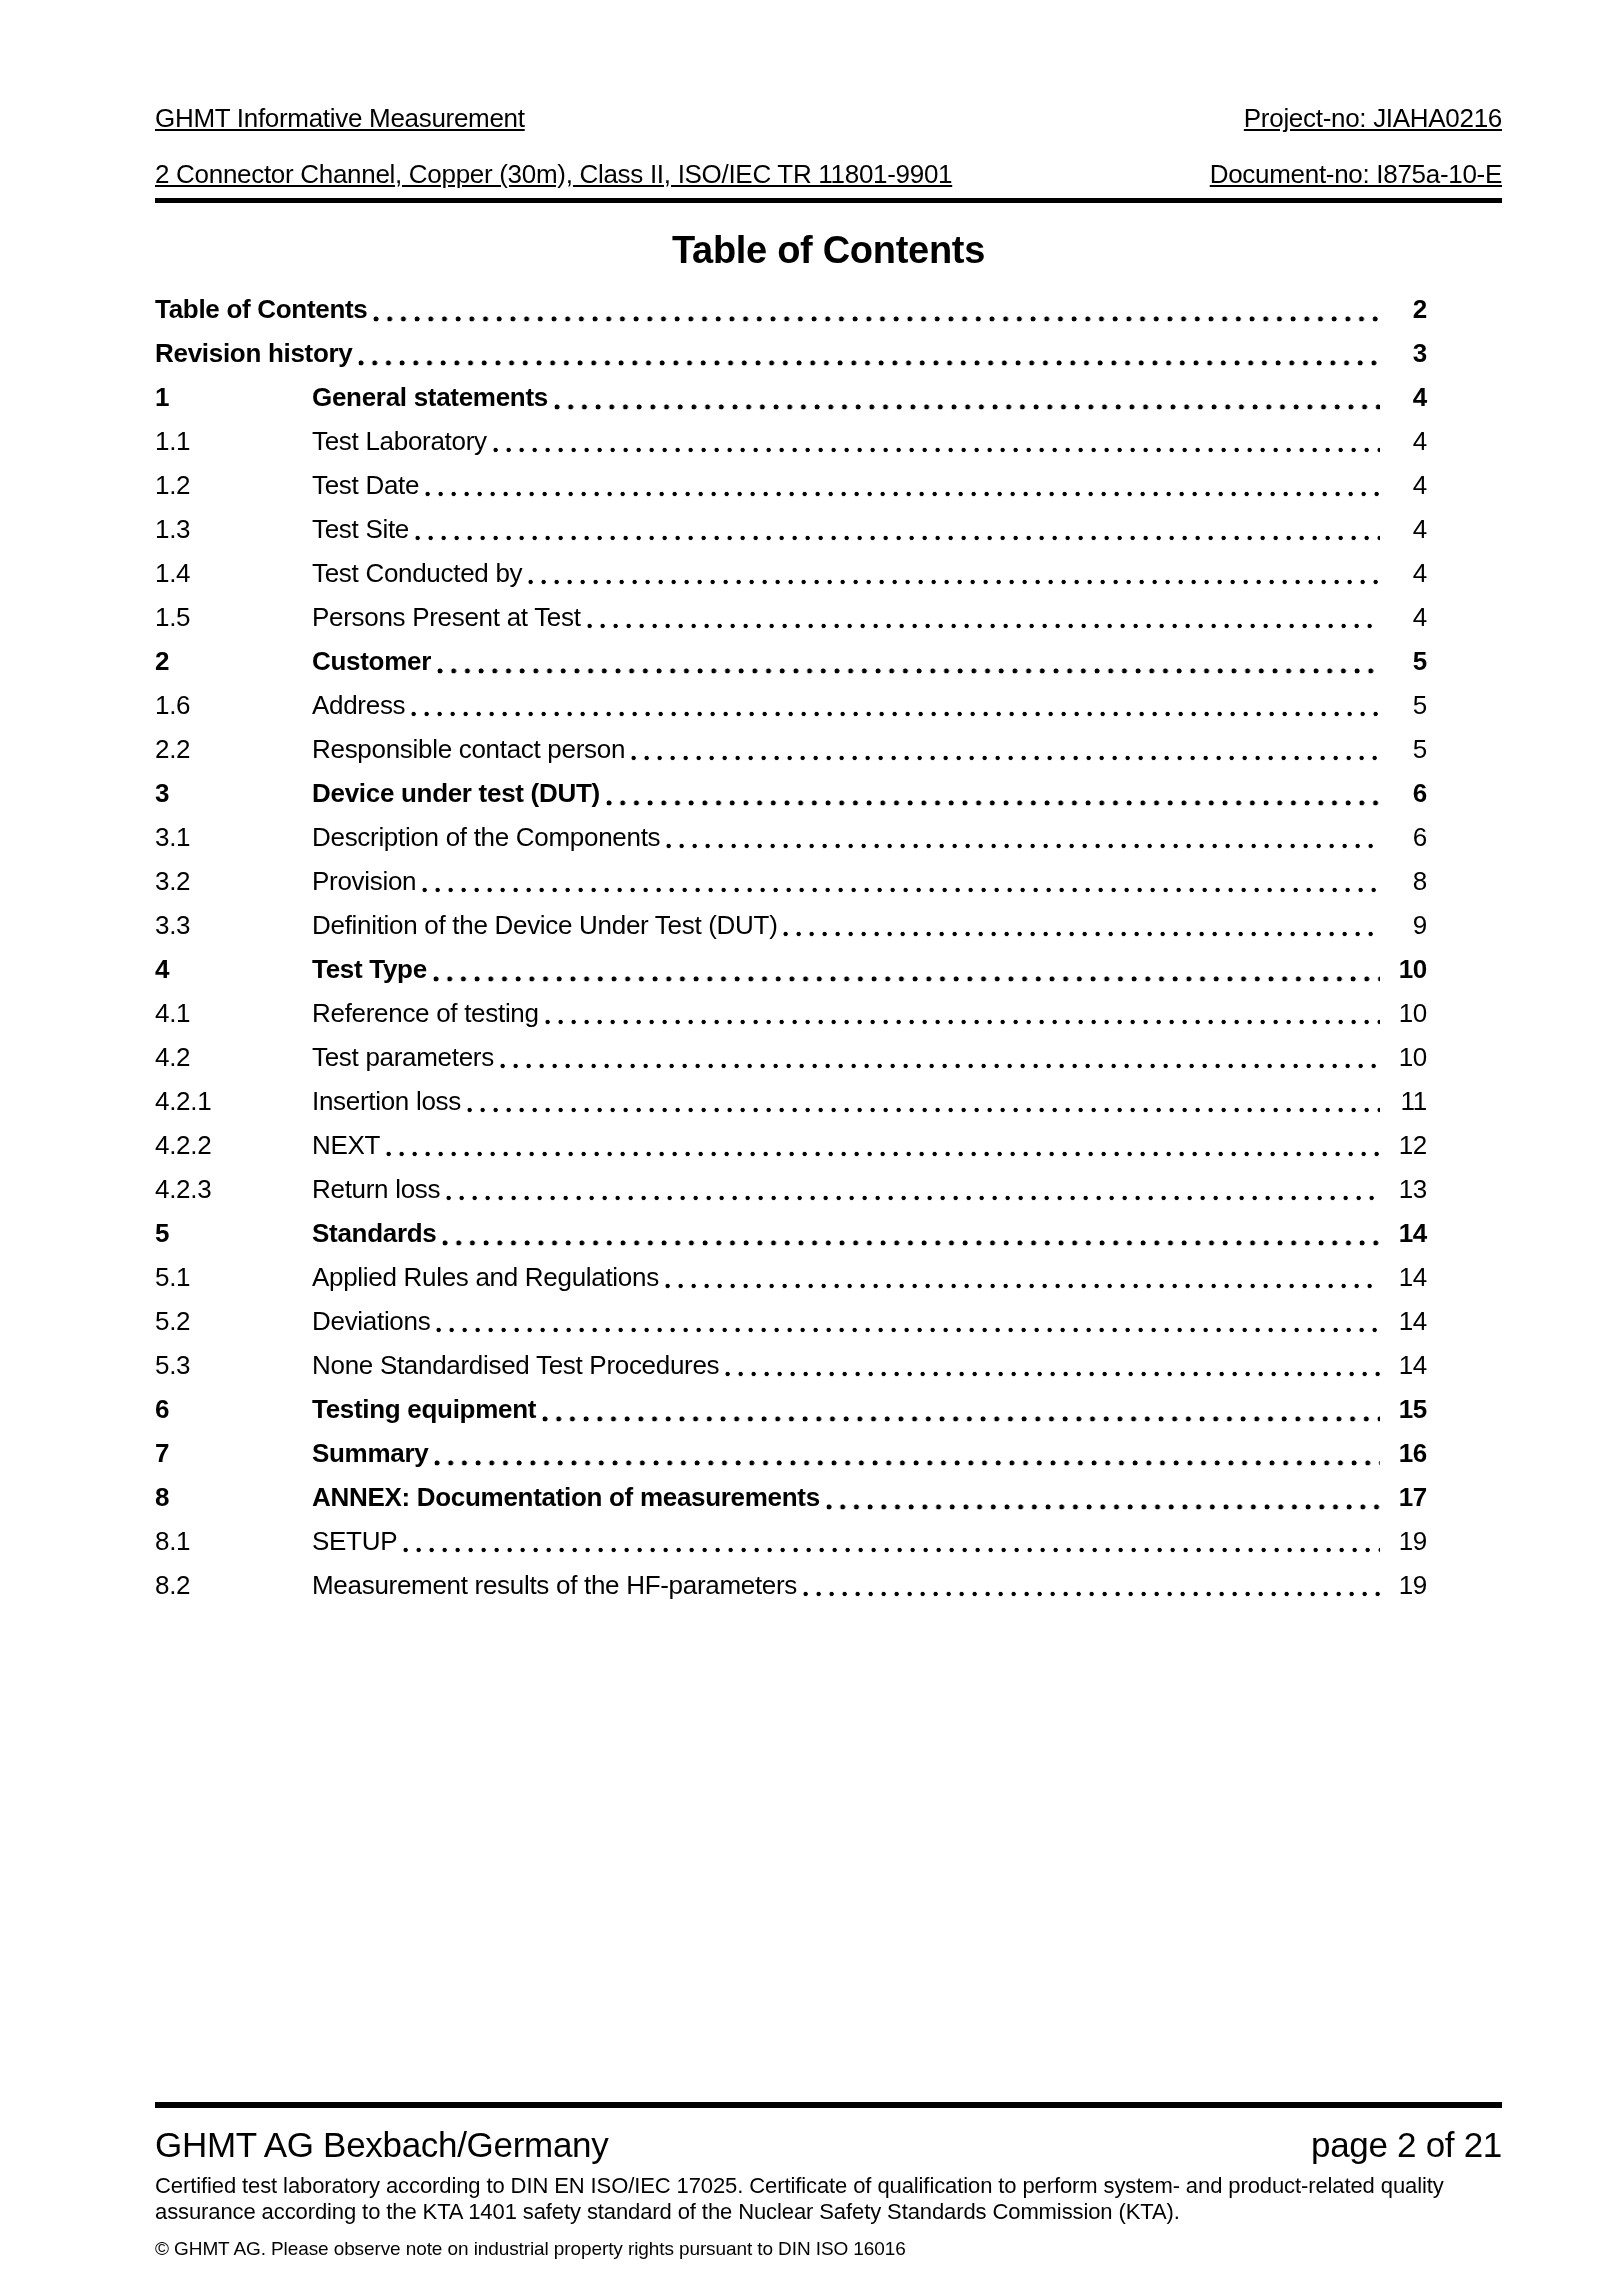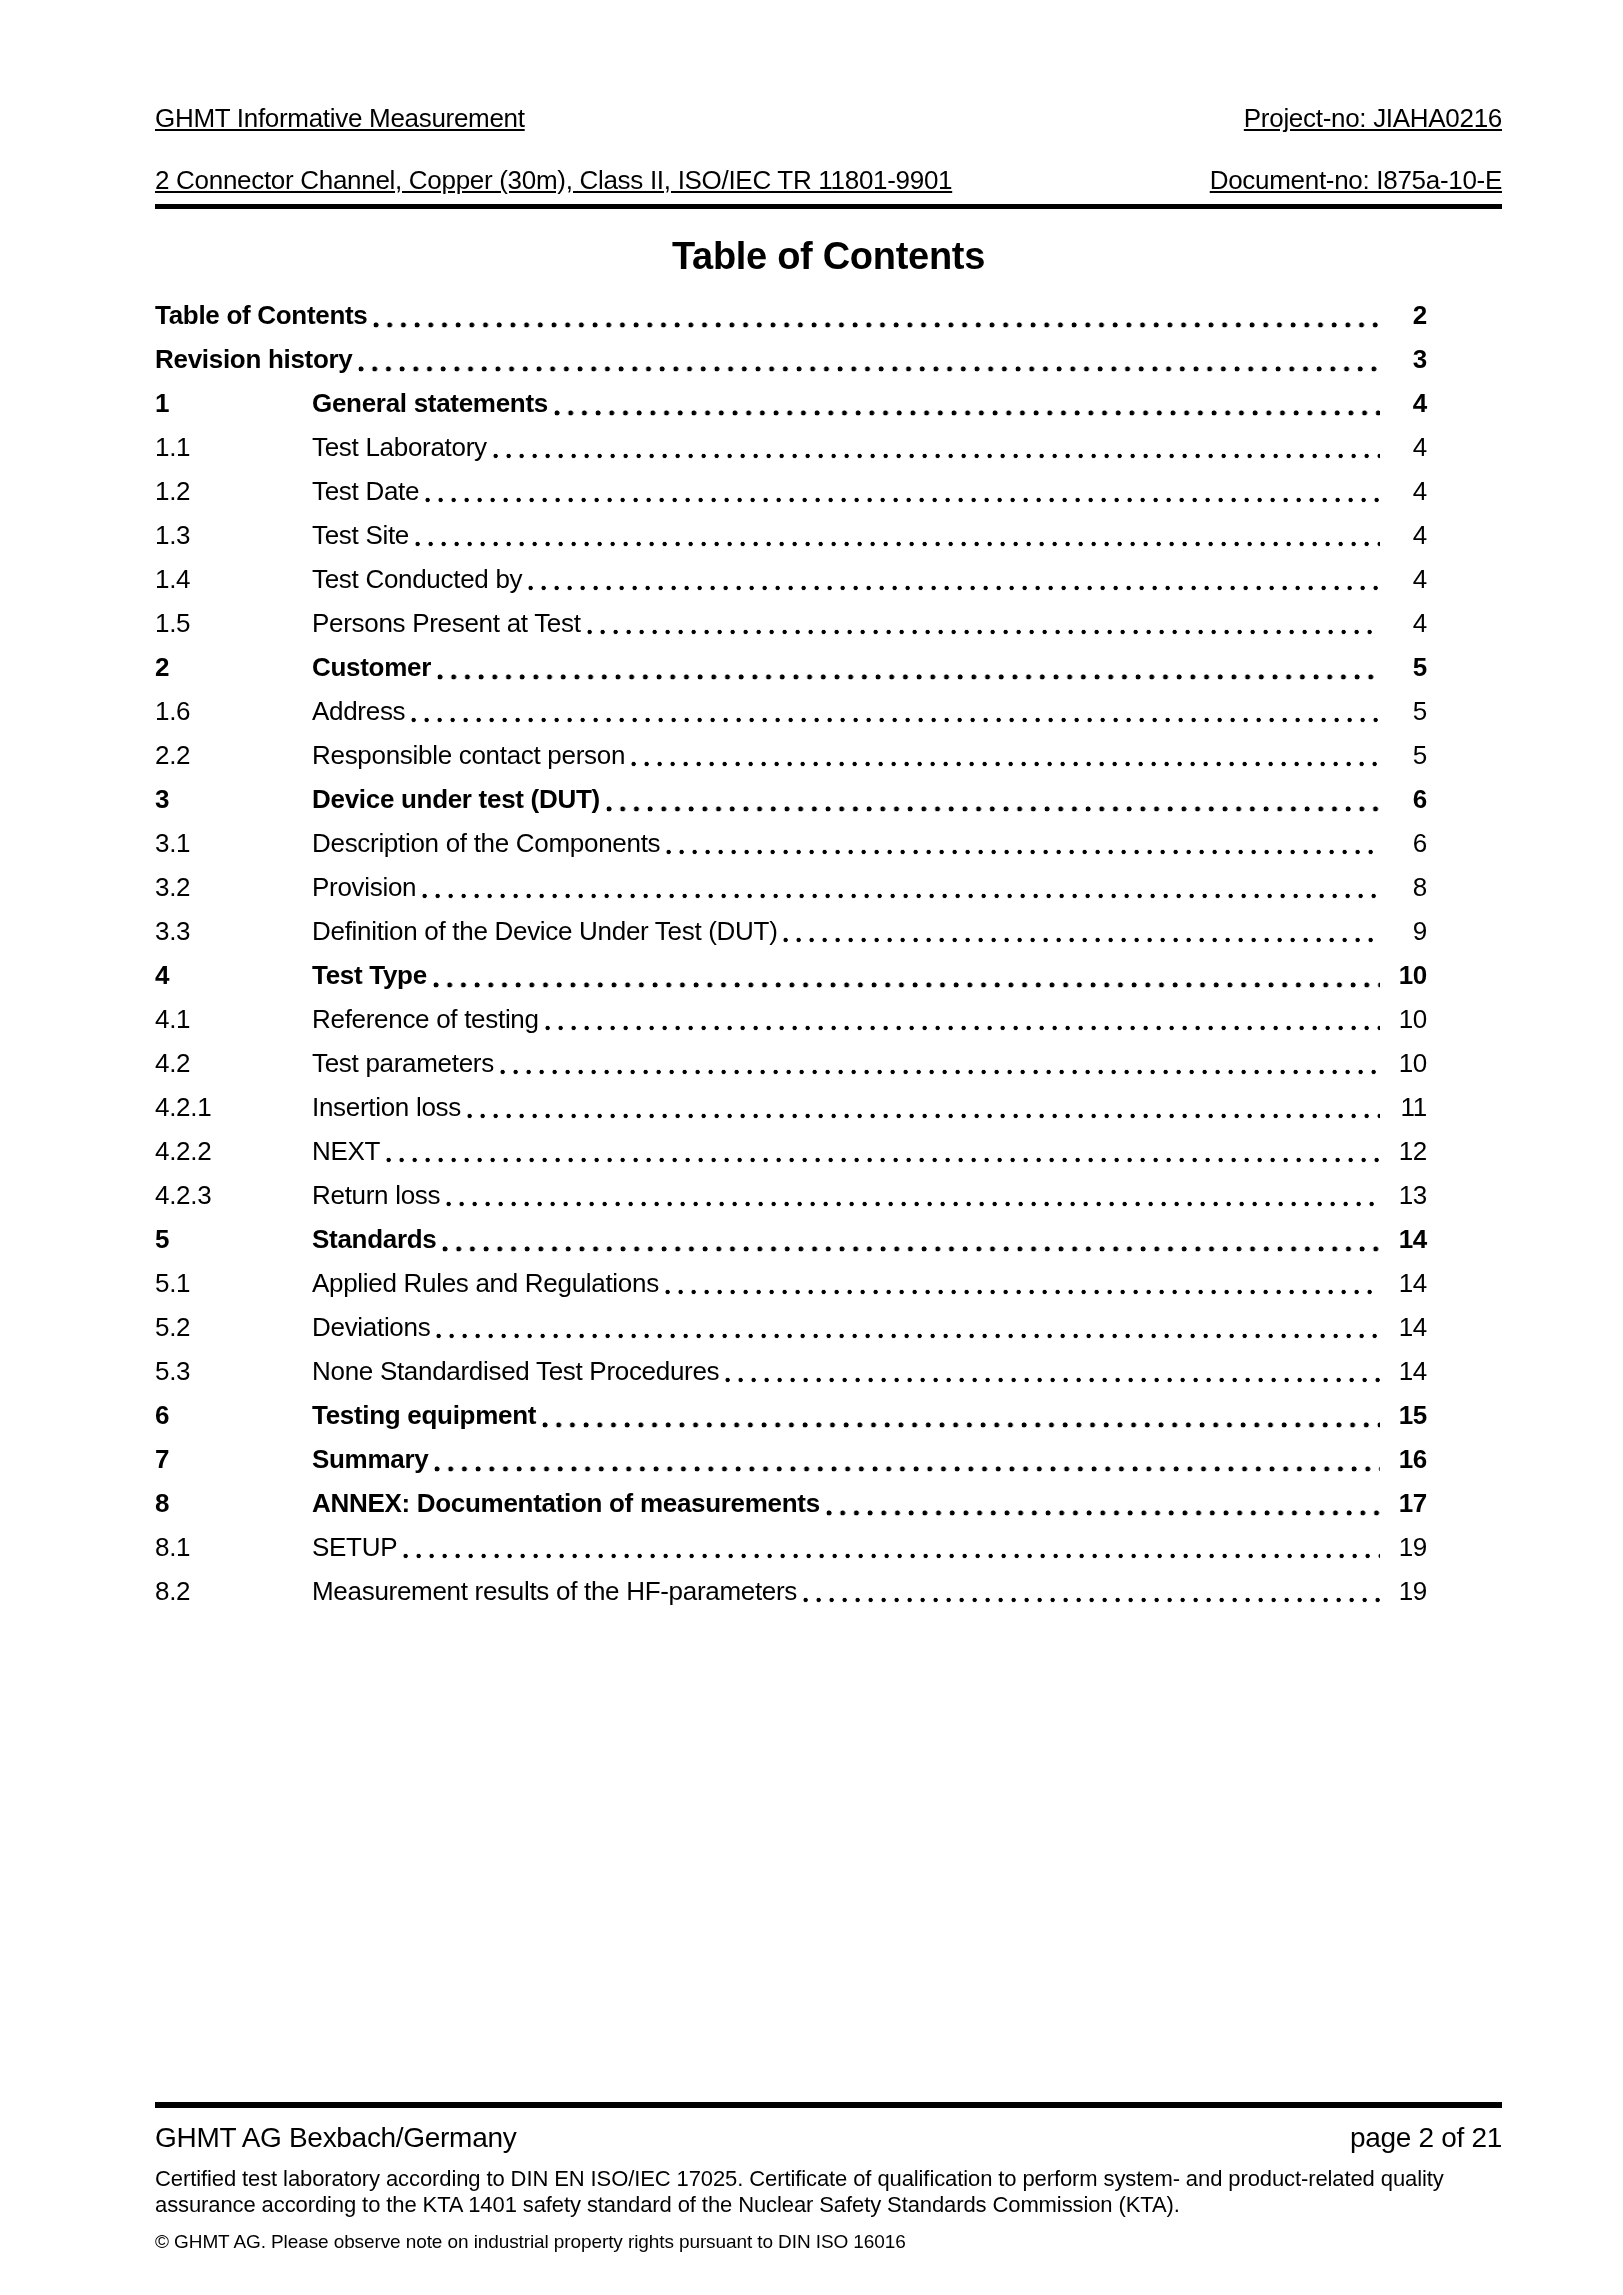--- a/index.html
+++ b/index.html
@@ -15,21 +15,21 @@
   }
   
   .header { padding: 98px 121px 0 155px; text-decoration: underline; }
   .header-line {
     display: flex;
     justify-content: space-between;
     font-size: 26px;
     line-height: 41px;
     white-space: nowrap;
   }
-  .header-line + .header-line { margin-top: 21px; text-align: right; }
+  .header-line + .header-line { margin-top: 15px; text-align: right; }
   .rule { height: 5.9px; background: #000; }
   .header-rule { margin: 2.6px 121px 0 155px; }
   
   .doc-title {
     margin: 26px 121px 0 155px;
     font-size: 38px;
     font-weight: 700;
     text-align: center;
     line-height: 43px;
   }
@@ -61,23 +61,23 @@
     background-image: radial-gradient(circle at 3px 2.9px, #000 2.3px, transparent 2.7px);
     background-size: 13.7px 5.9px;
     margin-bottom: 9.2px;
   }
   .toc-row .pagenum { flex: none; min-width: 41px; text-align: right; white-space: nowrap; }
   
   .footer { position: absolute; left: 155px; right: 121px; top: 2102px; }
   .footer-line {
     display: flex;
     justify-content: space-between;
-    font-size: 28px;
+    font-size: 35px;
     line-height: 38px;
-    margin-top: 11px;
+    margin-top: 18px;
     white-space: nowrap;
   }
   .cert {
     margin: 9.2px 0 0 0;
     font-size: 22px;
     line-height: 26px;
     letter-spacing: -0.1px;
   }
   .copyright {
     margin: 10.5px 0 0 0;

